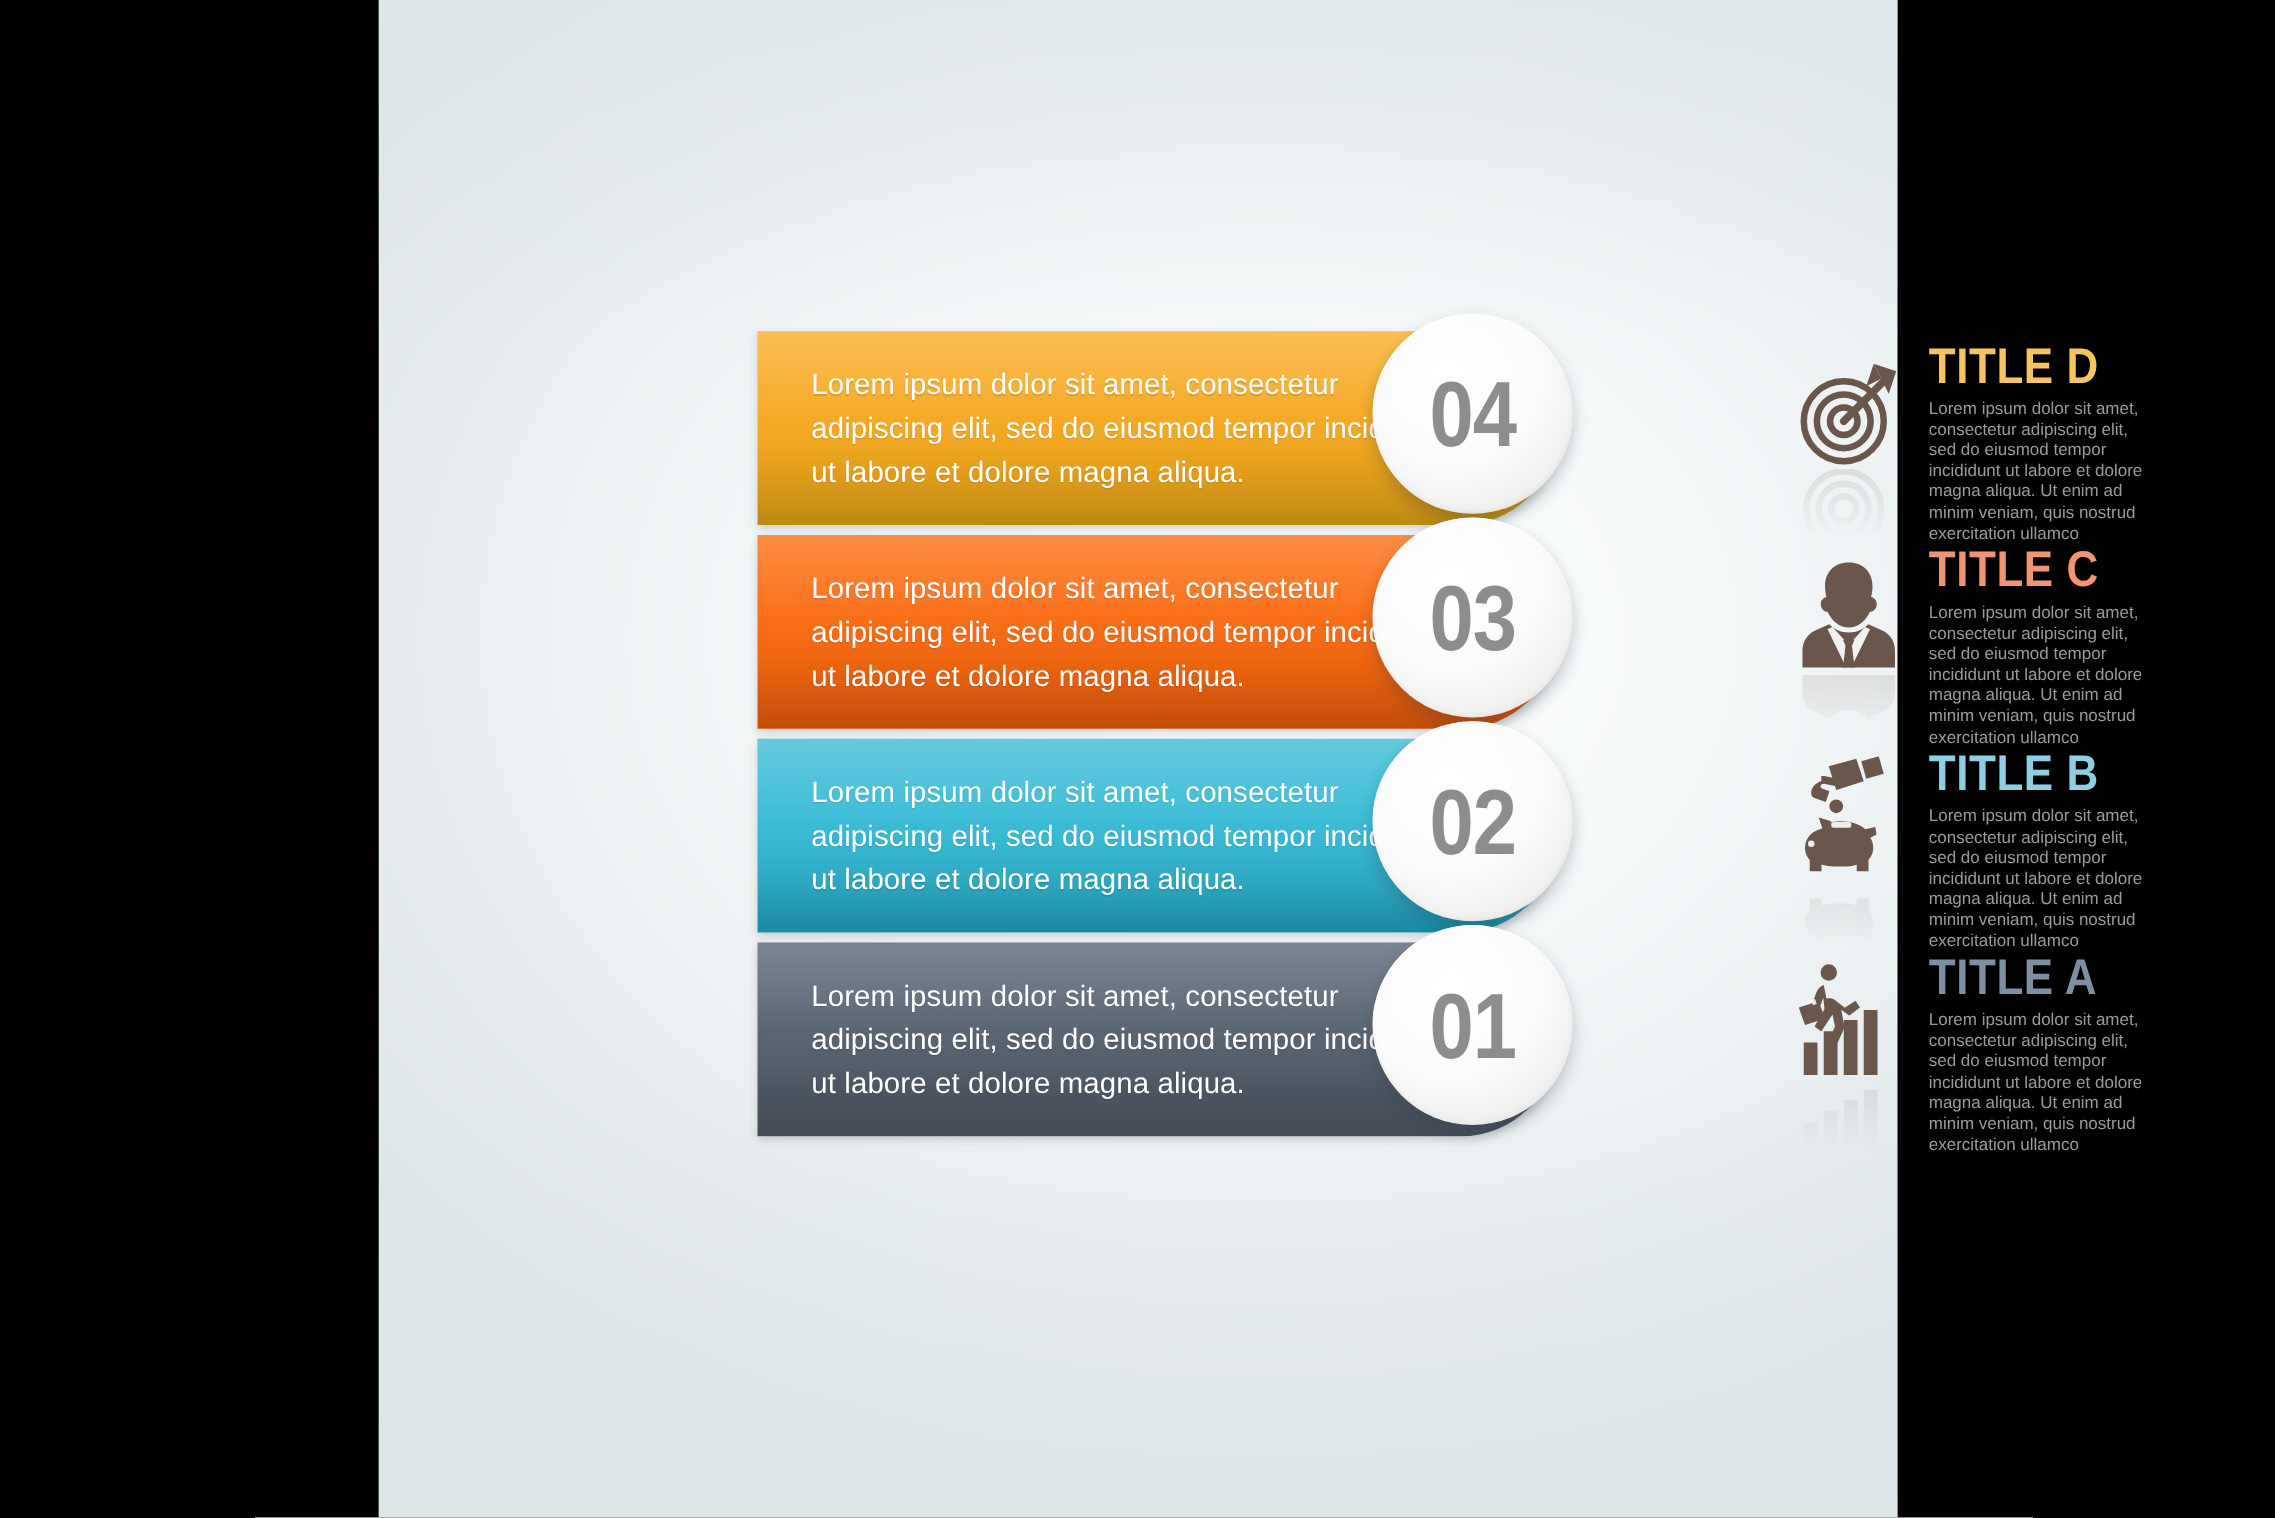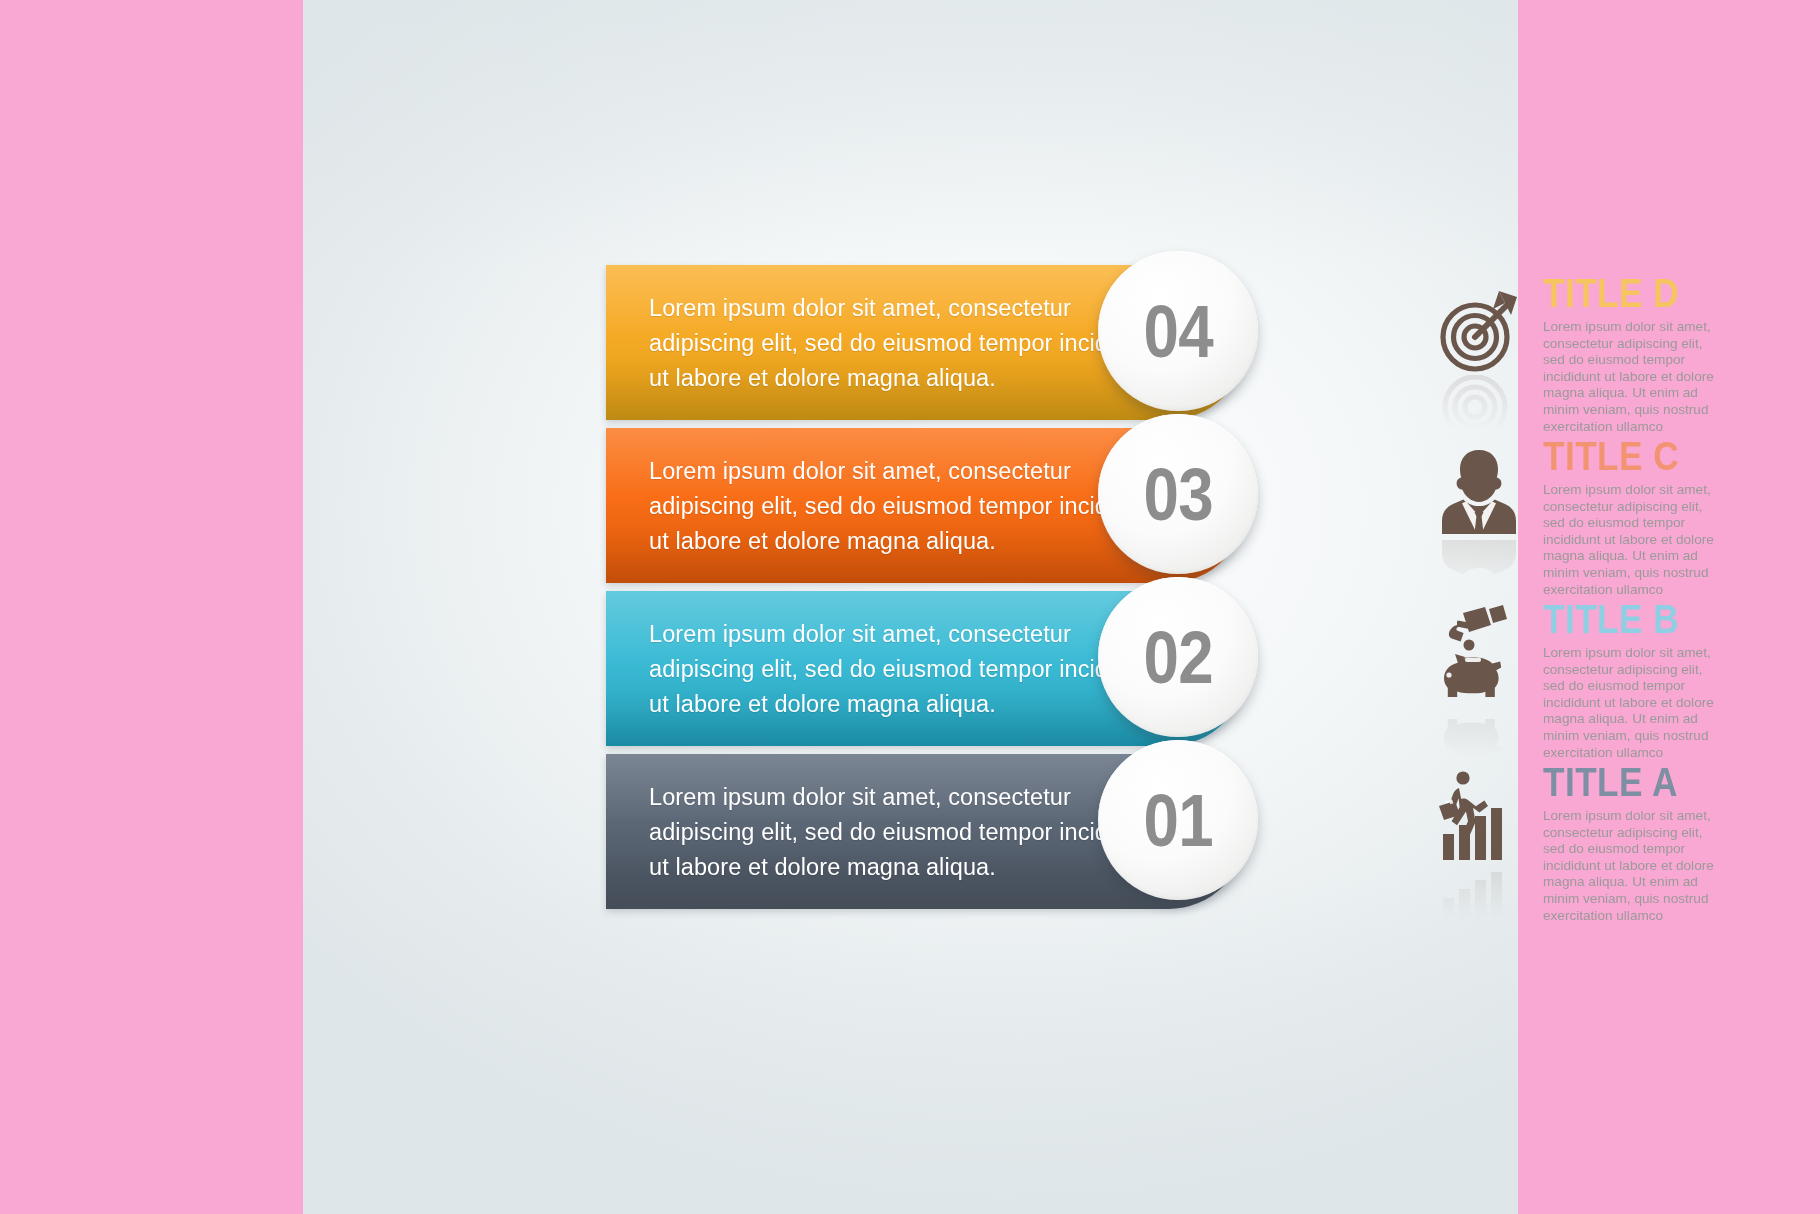--- a/index.html
+++ b/index.html
@@ -12,21 +12,21 @@
     height: 1214px;
     overflow: hidden;
     font-family: "Liberation Sans", sans-serif;
   }
 
   
   #page {
     position: relative;
     width: 1820px;
     height: 1214px;
-    background: #f9a8d4;
+    background: #000000;
   }
 
   
   #canvas {
     position: absolute;
     left: 303px;
     top: 0;
     width: 1215px;
     height: 1214px;
     background:

